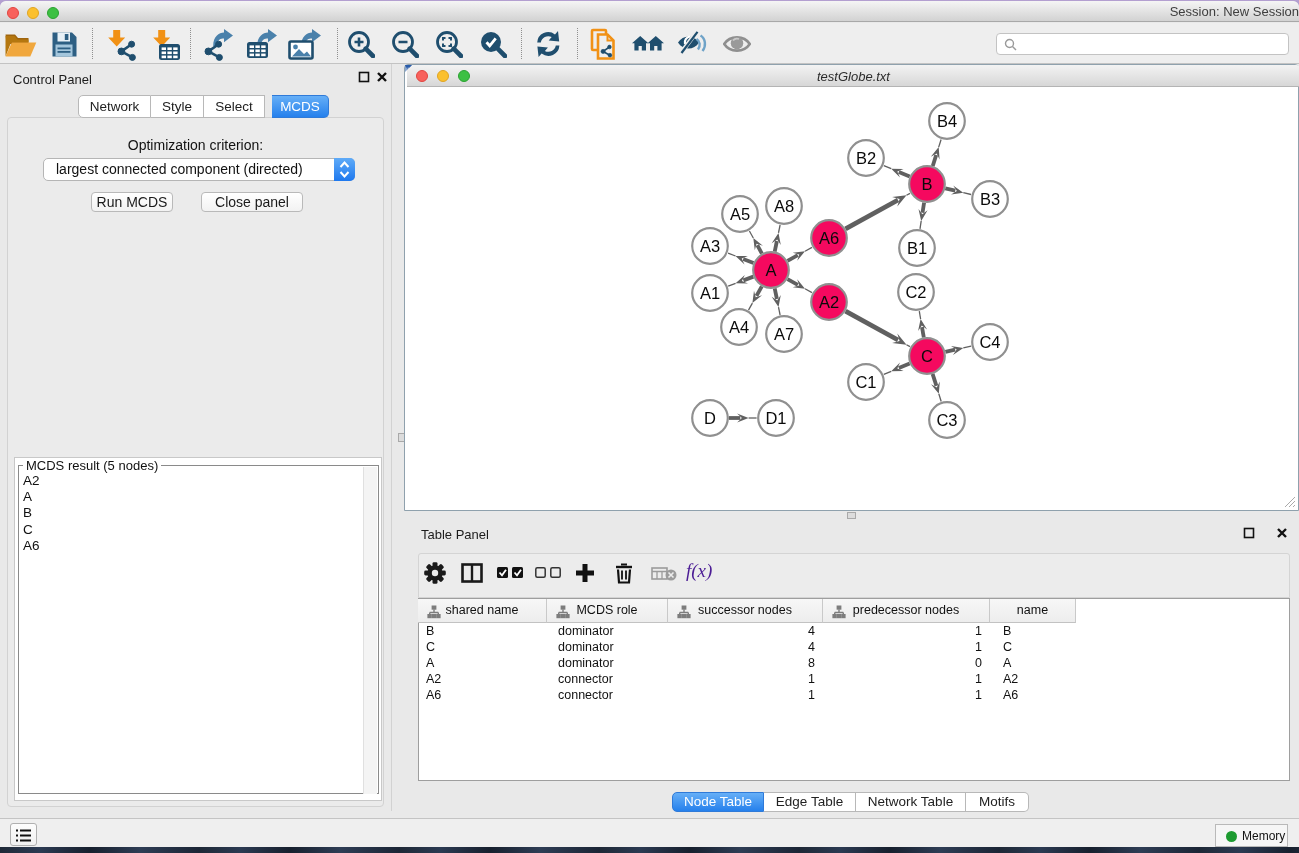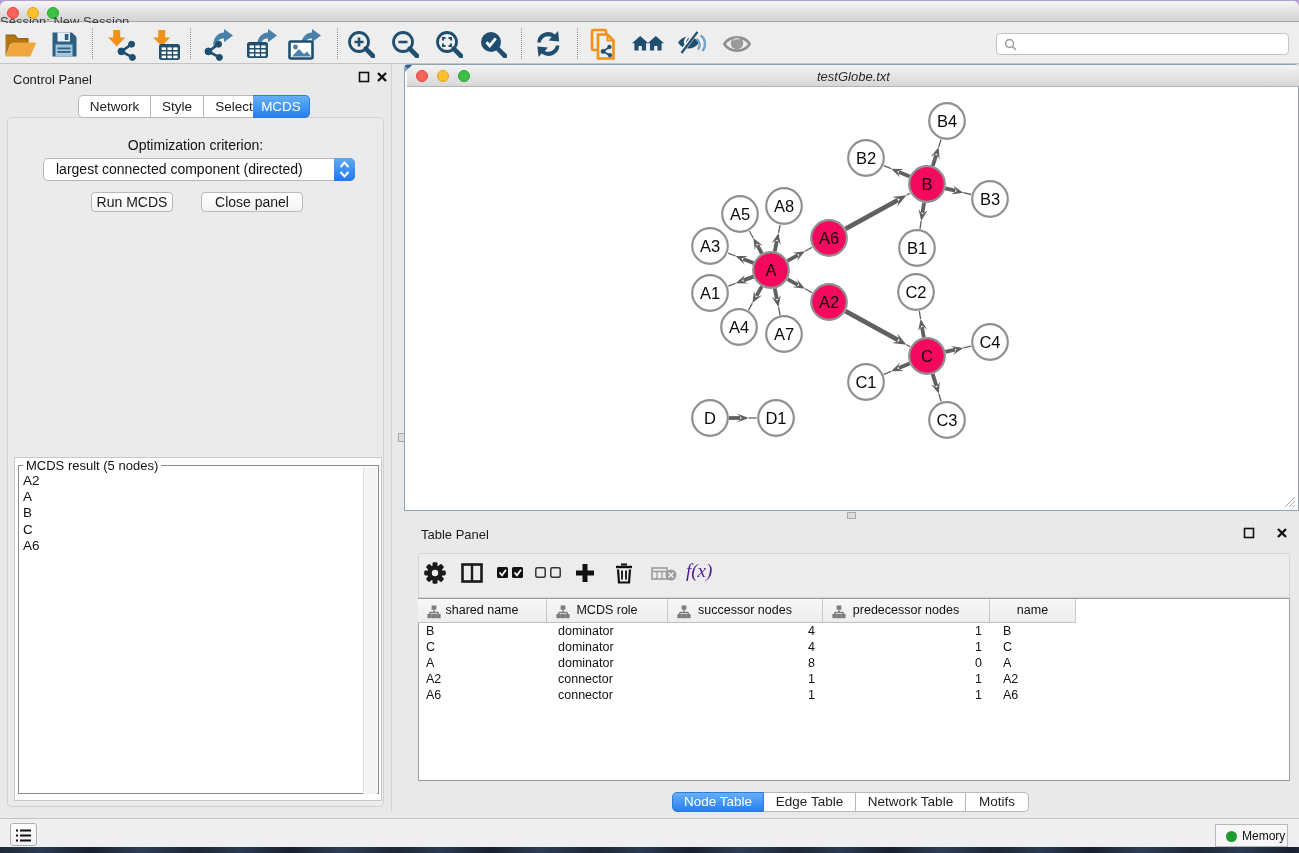--- a/index.html
+++ b/index.html
@@ -1,19 +1,19 @@
 <!DOCTYPE html>
 <html><head><meta charset="utf-8"><style>
 * { margin:0; padding:0; box-sizing:border-box; }
 html,body { width:1299px; height:853px; overflow:hidden; }
 body { position:relative; font-family:"Liberation Sans",sans-serif; background:#b39fd0; }
 #app { position:absolute; left:0; top:1px; width:1299px; height:846px; background:#e9e9e9; border-radius:6px 6px 0 0; overflow:hidden; }
 #titlebar { position:absolute; left:0; top:0; width:100%; height:21px; background:linear-gradient(#f5f5f5,#d2d2d2); border-bottom:1px solid #a8a8a8; border-radius:6px 6px 0 0; }
 .tl { position:absolute; top:6px; width:12px; height:12px; border-radius:50%; }
-#titlebar .t { position:absolute; width:100%; text-align:left; top:13px; font-size:13px; color:#3e3e3e; }
+#titlebar .t { position:absolute; width:100%; text-align:right; top:3px; font-size:13px; color:#3e3e3e; }
 #toolbar { position:absolute; left:0; top:22px; width:100%; height:41px; background:#eeeeee; border-bottom:1px solid #c3c3c3; }
 .sep { position:absolute; top:5px; height:31px; width:0; border-left:1px dotted #8f8f8f; }
 #search { position:absolute; left:996px; top:10px; width:293px; height:22px; background:#fff; border:1px solid #c3c3c3; border-radius:4px; }
 #cp { position:absolute; left:0; top:63px; width:392px; height:747px; background:#e9e9e9; border-right:1px solid #d2d2d2; }
 #cp .title { position:absolute; left:13px; top:8px; font-size:13px; color:#1c1c1c; }
 .wicon { position:absolute; top:8px; font-size:12px; color:#111; }
 #cpbox { position:absolute; left:7px; top:53px; width:377px; height:690px; background:#ebebeb; border:1px solid #d2d2d2; border-radius:4px; }
 #tabs { position:absolute; left:78px; top:31px; height:23px; }
 .tab { position:absolute; top:0; height:23px; background:#fff; border:1px solid #b8b8b8; border-left:none; font-size:13.5px; color:#222; text-align:center; line-height:21px; z-index:3; }
 .tab.first { border-left:1px solid #b8b8b8; border-radius:5px 0 0 5px; }
@@ -213,21 +213,21 @@
         <rect x="1.5" y="1.5" width="9" height="9" fill="none" stroke="#111" stroke-width="1.6"></rect>
       </svg>
     <svg class="wicon" style="left:376px;top:7px" width="12" height="12" viewBox="0 0 12 12">
         <path d="M2,2 L10,10 M10,2 L2,10" stroke="#111" stroke-width="2.4"></path>
       </svg>
     <div id="cpbox"></div>
     <div id="tabs">
       <div class="tab first" style="left:0;width:73px">Network</div>
       <div class="tab" style="left:73px;width:53px">Style</div>
       <div class="tab" style="left:126px;width:61px">Select</div>
-      <div class="tab sel last" style="left:175px;width:57px">MCDS</div>
+      <div class="tab sel last" style="left:194px;width:57px">MCDS</div>
     </div>
     <div id="combo">largest connected component (directed)
       <div id="stepper"><svg width="21" height="23" viewBox="0 0 21 23">
             <path d="M6.5,9 L10.5,4.5 L14.5,9" stroke="#fff" stroke-width="2" fill="none"></path>
             <path d="M6.5,14 L10.5,18.5 L14.5,14" stroke="#fff" stroke-width="2" fill="none"></path>
           </svg></div>
     </div>
     <div id="optlabel">Optimization criterion:</div>
     <div class="btn" style="left:91px;top:128px;width:82px">Run MCDS</div>
     <div class="btn" style="left:201px;top:128px;width:102px">Close panel</div>

